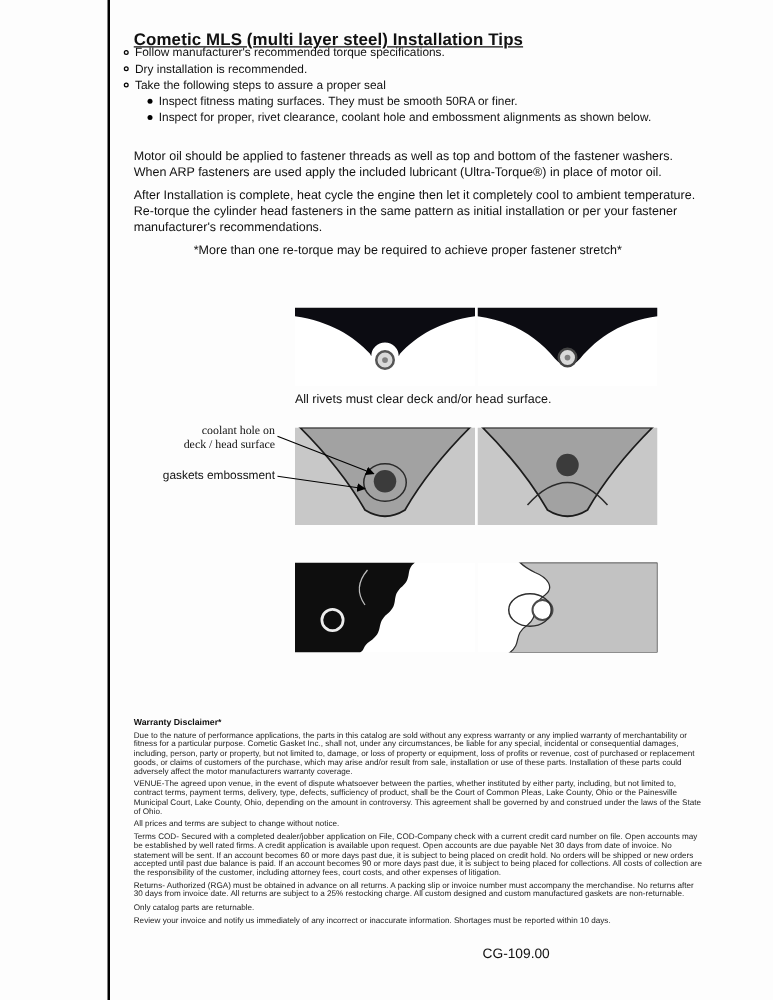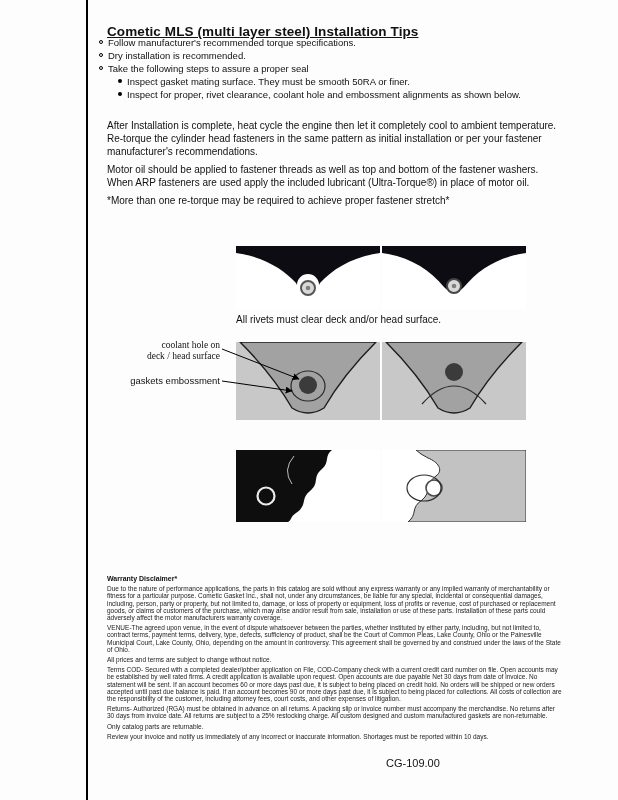--- a/index.html
+++ b/index.html
@@ -10,21 +10,21 @@
   .spine { left:86px; top:0; width:2px; height:800px; background:#000; }
   .title { left:107px; top:24px; font-size:13.5px; font-weight:bold; text-decoration:underline; letter-spacing:.1px; }
   .bullets { left:99px; top:36px; width:482px; font-size:9.5px; line-height:13px; }
   .b-row { display:flex; align-items:flex-start; }
   .b-sub { margin-left:19px; }
   .b-ring { flex:none; width:4px; height:4px; border:1px solid #000; border-radius:50%; margin:4px 5px 0 0; }
   .b-dot  { flex:none; width:4px; height:4px; background:#000; border-radius:50%; margin:4px 5px 0 0; }
   .diesel { left:107px; top:119px; width:452px; font-size:10px; line-height:13px; }
   .diesel h2 { font-size:11px; font-weight:bold; margin-bottom:6px; }
   .diesel p { margin-bottom:5px; }
-  .diesel .note { margin-top:3px; }
+  .diesel .note { margin-top:3px;margin-left:48px; }
   .col-label { font-size:11.5px; text-align:center; width:144px;margin-top:40px; }
   .caption { font-size:10px; }
   .callout { font-size:9.5px; line-height:11px; text-align:right; width:110px; }
   .panel { position:absolute; }
   .arrows { left:0; top:0; pointer-events:none; }
   .warranty { left:107px; top:575px; width:456px; font-size:6.5px; line-height:7.2px; color:#222; }
   .warranty h3 { font-size:7px; font-weight:bold; margin-bottom:3px; color:#111; }
   .warranty p { margin-bottom:3px; }
   .footer { left:386px; top:757px; font-size:11px; }
 </style>
@@ -45,31 +45,31 @@
     <div class="b-row">
       <span class="b-ring"></span>
       <span>Dry installation is recommended.</span>
     </div>
     <div class="b-row">
       <span class="b-ring"></span>
       <span>Take the following steps to assure a proper seal</span>
     </div>
     <div class="b-row b-sub">
       <span class="b-dot"></span>
-      <span>Inspect gasket mating surface.  They must be smooth 50RA or finer.</span>
+      <span>Inspect fitness mating surfaces.  They must be smooth 50RA or finer.</span>
     </div>
     <div class="b-row b-sub">
       <span class="b-dot"></span>
       <span>Inspect for proper, rivet clearance, coolant hole and embossment alignments as shown below.</span>
     </div>
   </div>
 
   <div class="abs diesel">
+    <p>Motor oil should be applied to fastener threads as well as top and bottom of the fastener washers. When ARP fasteners are used apply the included lubricant (Ultra-Torque®) in place of motor oil.</p>
     <p>After Installation is complete, heat cycle the engine then let it completely cool to ambient temperature. Re-torque the cylinder head fasteners in the same pattern as initial installation or per your fastener manufacturer's recommendations.</p>
-    <p>Motor oil should be applied to fastener threads as well as top and bottom of the fastener washers. When ARP fasteners are used apply the included lubricant (Ultra-Torque®) in place of motor oil.</p>
     <p class="note">*More than one re-torque may be required to achieve proper fastener stretch*</p>
   </div>
 
   <div class="abs col-label" style="left:236px; top:230px;">RIGHT</div>
   <div class="abs col-label" style="left:382px; top:230px;">WRONG</div>
 
   <svg class="panel" style="left:236px; top:246px;" width="144" height="63" viewBox="0 0 144 63">
     <rect width="144" height="63" fill="#ffffff"></rect>
     <path d="M0,0 H144 V7 C116,11 97,23 84,37 L83,39 A11 11 0 0 0 61,39 L60,37 C47,23 28,11 0,7 Z" fill="#0c0c12"></path>
     <circle cx="72" cy="42" r="7" fill="#d9d9d9" stroke="#555" stroke-width="2"></circle>

